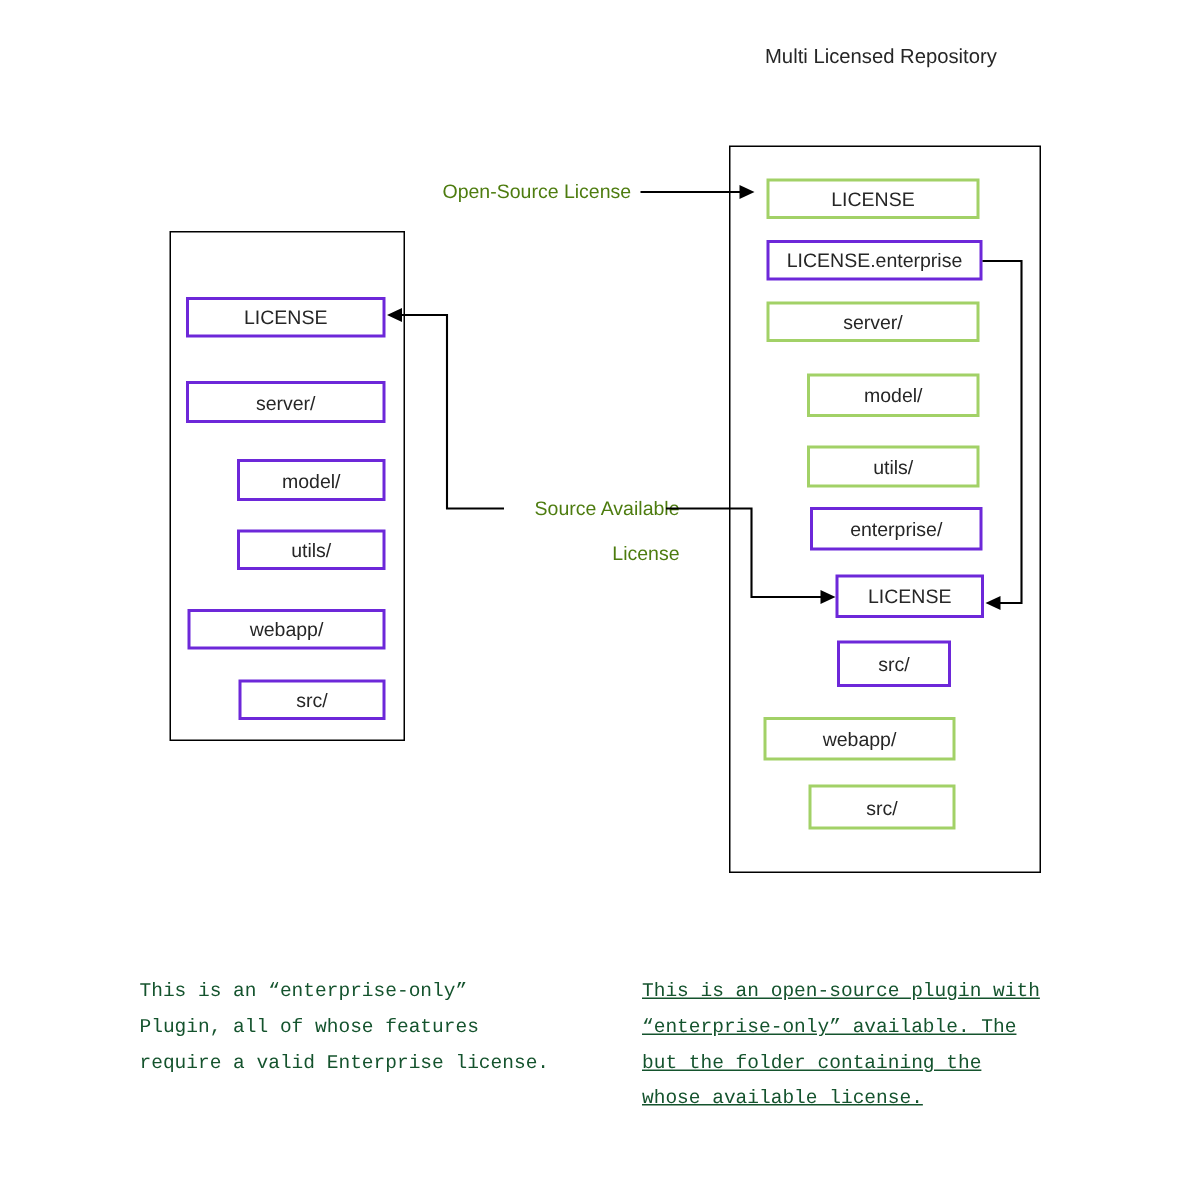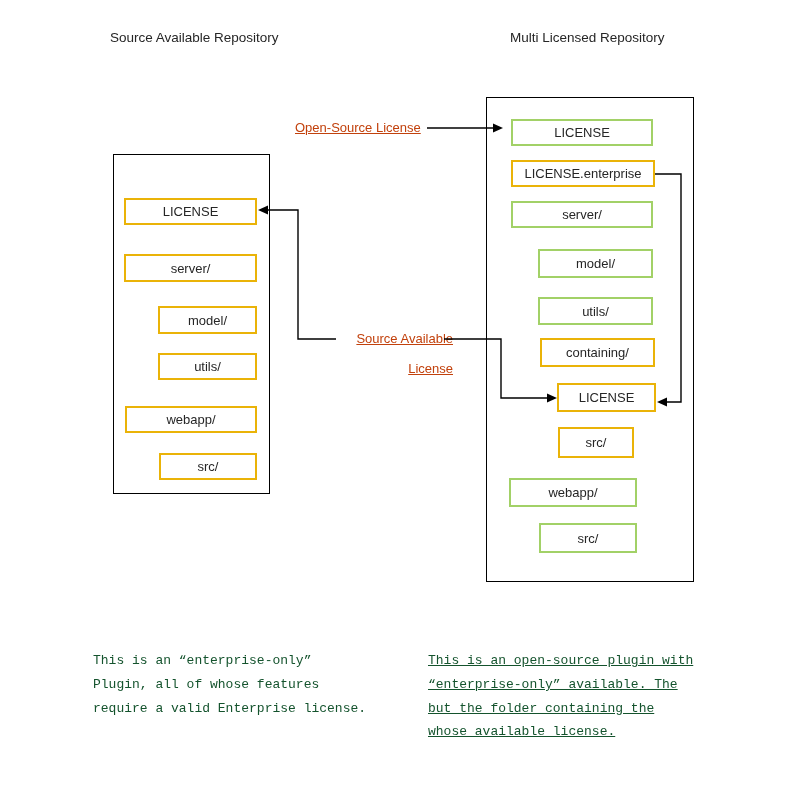--- a/index.html
+++ b/index.html
@@ -28,29 +28,28 @@
   .box {
     position: absolute;
     box-sizing: border-box;
     display: flex;
     align-items: center;
     justify-content: center;
     font-size: 13px;
     background: #ffffff;
     white-space: nowrap;
   }
-  .box.orange { border: 2px solid #eab308; }
+  .box.orange { border: 2px solid #6d28d9; }
   .box.green  { border: 2px solid #A2D167; }
   .edge-label {
     position: absolute;
     font-size: 13px;
     line-height: 16px;
     white-space: nowrap;
-    color: #c2410c;
-    text-decoration: underline;
+    color: #4d7c0f;
   }
   .edge-label.centered { text-align: right; }
   .note {
     position: absolute;
     font-family: "Liberation Mono", monospace;
     font-size: 13px;
     line-height: 24px;
     color: #14532d;
     white-space: nowrap;
   }
@@ -61,39 +60,38 @@
     pointer-events: none;
   }
   svg .wire { stroke: #000000; stroke-width: 1.4; fill: none; }
   svg .head { fill: #000000; stroke: none; }
 </style>
 </head>
 <body>
 
 <div class="canvas">
 
-  <div class="diagram-title" style="left:110px; top:30px;">Source Available Repository</div>
   <div class="diagram-title" style="left:510px; top:30px;">Multi Licensed Repository</div>
 
   <div class="repo-frame" style="left:113px; top:154px; width:157px; height:340px;"></div>
   <div class="repo-frame" style="left:486px; top:97px; width:208px; height:485px;"></div>
 
   <div class="box orange" style="left:124px; top:198px; width:133px; height:27px;">LICENSE</div>
   <div class="box orange" style="left:124px; top:254px; width:133px; height:28px;">server/</div>
   <div class="box orange" style="left:158px; top:306px; width:99px; height:28px;">model/</div>
   <div class="box orange" style="left:158px; top:353px; width:99px; height:27px;">utils/</div>
   <div class="box orange" style="left:125px; top:406px; width:132px; height:27px;">webapp/</div>
   <div class="box orange" style="left:159px; top:453px; width:98px; height:27px;">src/</div>
 
   <div class="box green" style="left:511px; top:119px; width:142px; height:27px;">LICENSE</div>
   <div class="box orange" style="left:511px; top:160px; width:144px; height:27px;">LICENSE.enterprise</div>
   <div class="box green" style="left:511px; top:201px; width:142px; height:27px;">server/</div>
   <div class="box green" style="left:538px; top:249px; width:115px; height:29px;">model/</div>
   <div class="box green" style="left:538px; top:297px; width:115px; height:28px;">utils/</div>
-  <div class="box orange" style="left:540px; top:338px; width:115px; height:29px;">containing/</div>
+  <div class="box orange" style="left:540px; top:338px; width:115px; height:29px;">enterprise/</div>
   <div class="box orange" style="left:557px; top:383px; width:99px; height:29px;">LICENSE</div>
   <div class="box orange" style="left:558px; top:427px; width:76px; height:31px;">src/</div>
   <div class="box green" style="left:509px; top:478px; width:128px; height:29px;">webapp/</div>
   <div class="box green" style="left:539px; top:523px; width:98px; height:30px;">src/</div>
 
   <div class="edge-label" style="left:295px; top:120px;">Open-Source License</div>
   <div class="edge-label centered" style="left:325px; top:331px; width:128px;">Source Available</div>
   <div class="edge-label centered" style="left:325px; top:361px; width:128px;">License</div>
 
   <svg class="wires" viewBox="0 0 788 801">

